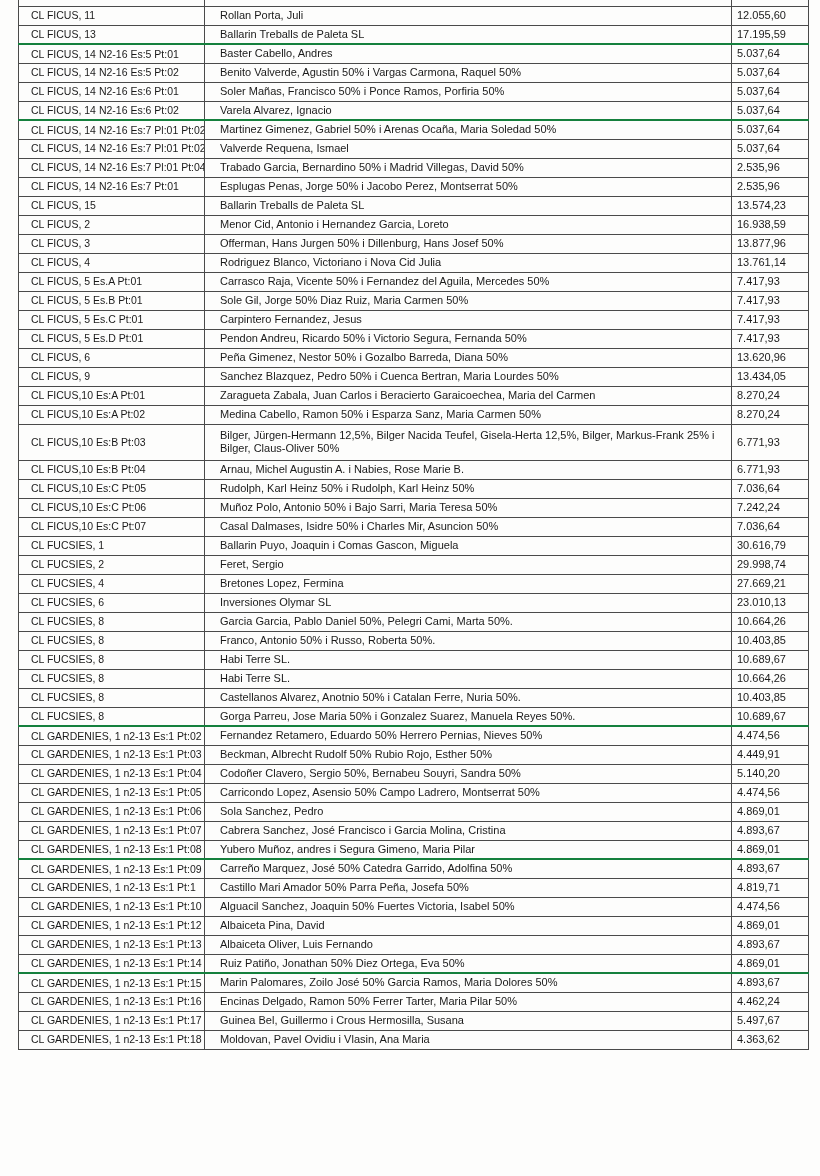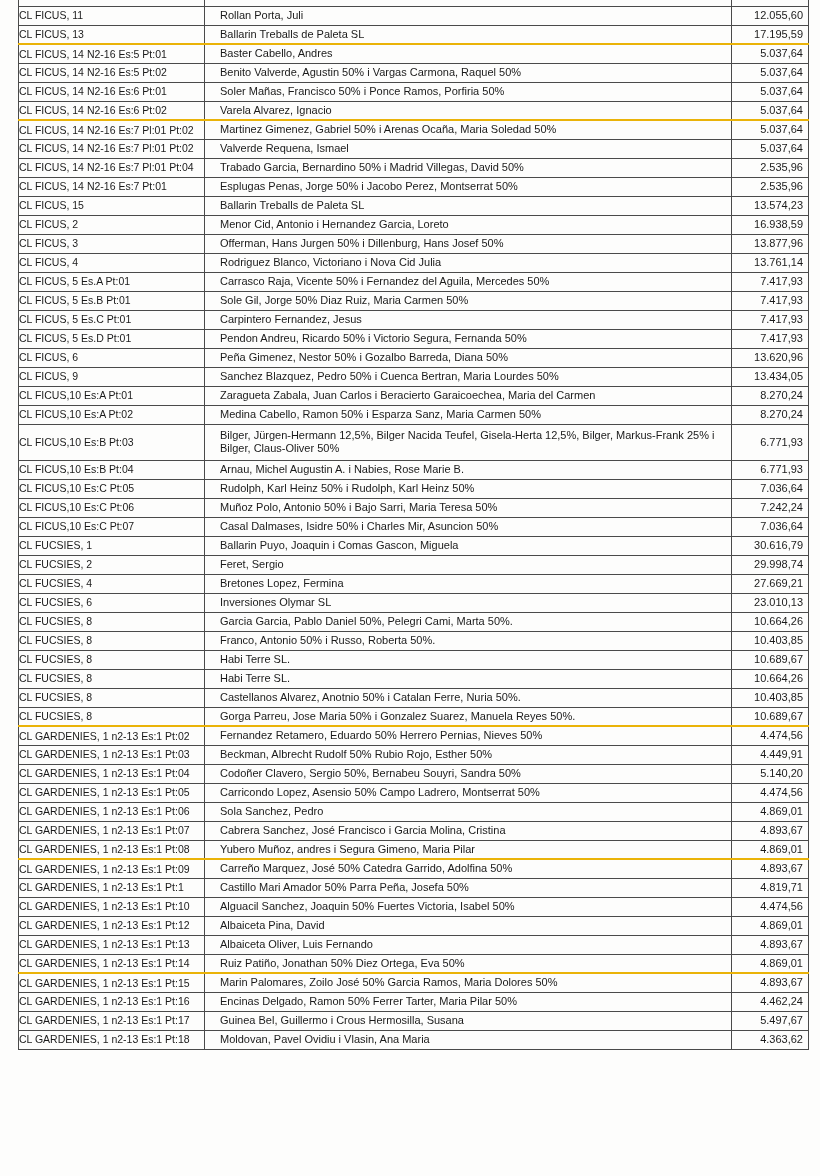--- a/index.html
+++ b/index.html
@@ -32,34 +32,33 @@
     font-size: 11px;
     line-height: 1.18;
     padding: 1px 5px;
     vertical-align: middle;
     overflow: hidden;
     white-space: normal;
   }
   tr { height: 19px; }
   td.address {
     font-size: 10.5px;
-    padding-left: 0;
+    padding-left: 12px;
     white-space: nowrap;
   }
   td.owners { padding-left: 15px; }
   td.amount {
-    text-align: right;
     padding-right: 5px;
     white-space: nowrap;
   }
   
   tr.spacer { height: 6px; }
   tr.spacer td { border-top: none; padding: 0; }
   
-  tr.thick-top td { border-top: 2px solid #eab308; margin-top: 32px; }
+  tr.thick-top td { border-top: 2px solid #15803d; margin-top: 32px; }
   
   tr.tall { height: 36px; }
 </style>
 </head>
 <body>
 
 <div class="page">
   <table class="owners-table">
     <colgroup>
       <col class="c-address">

